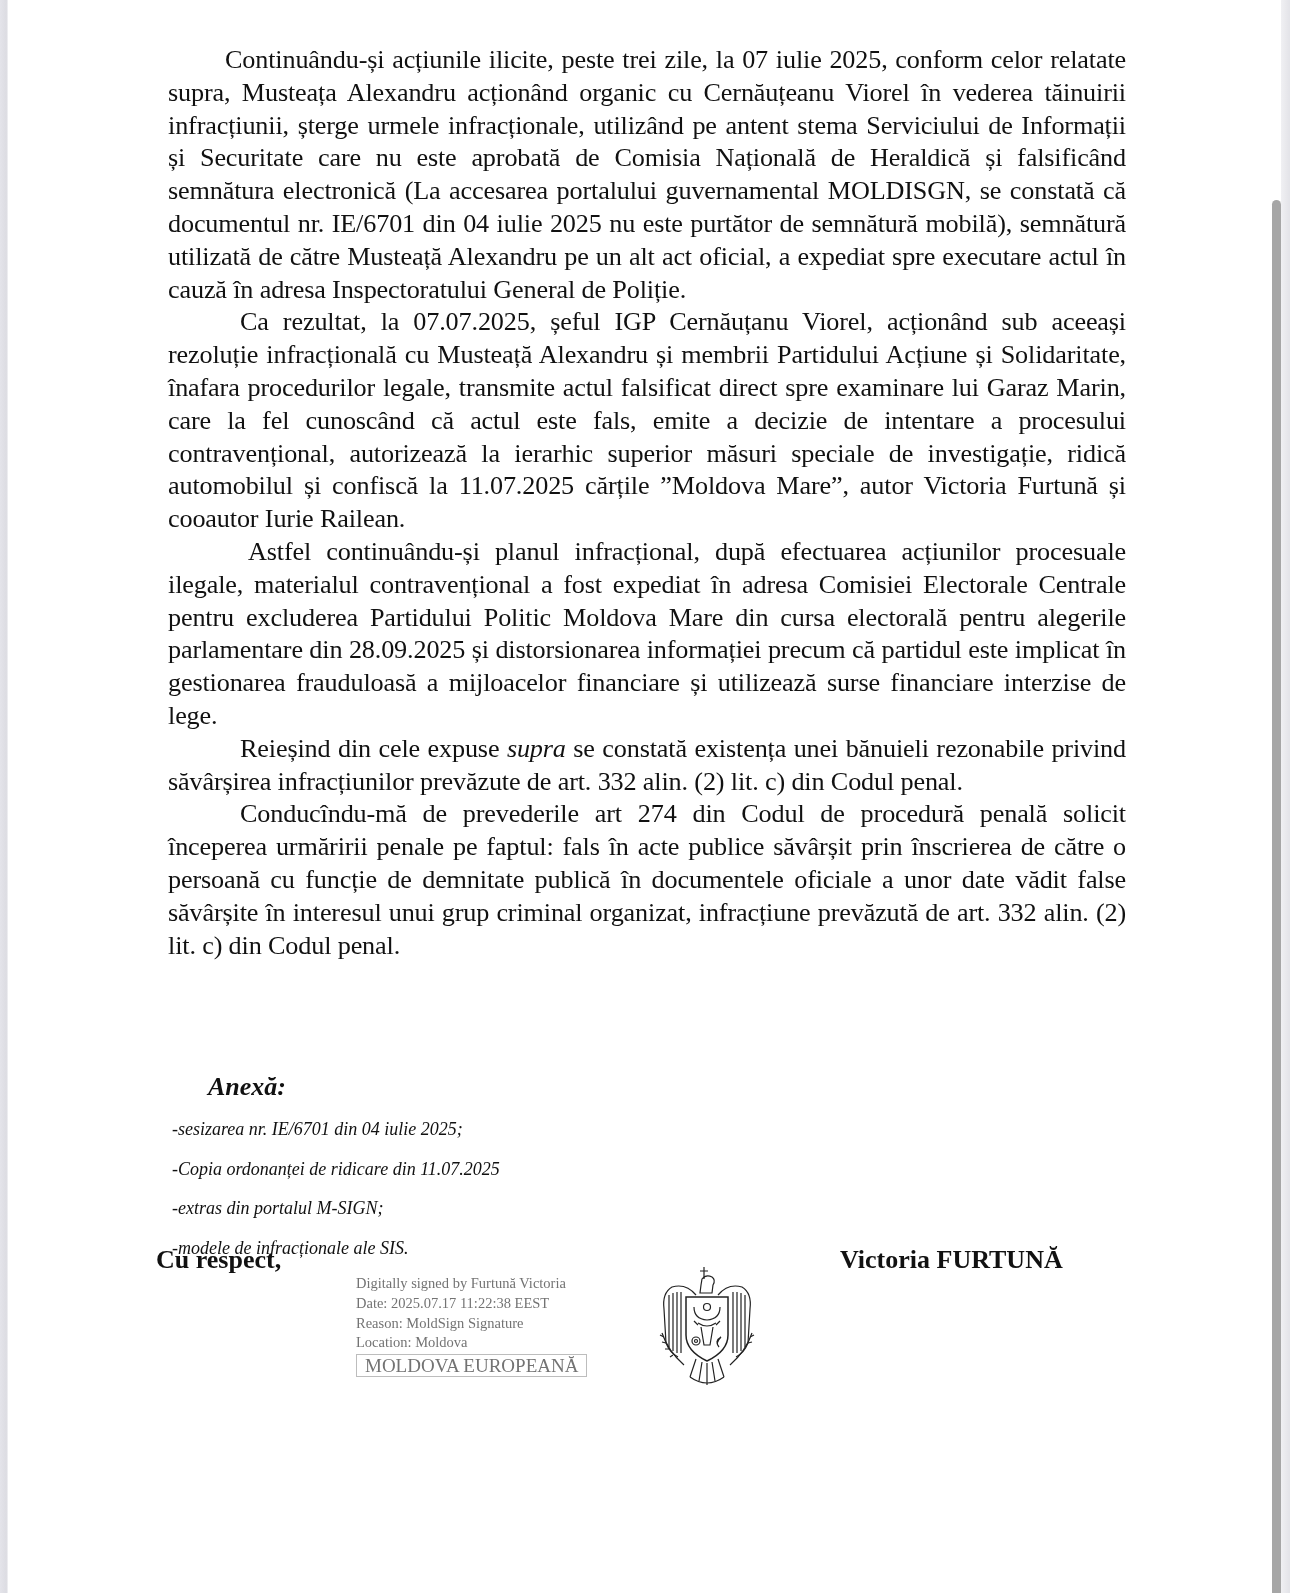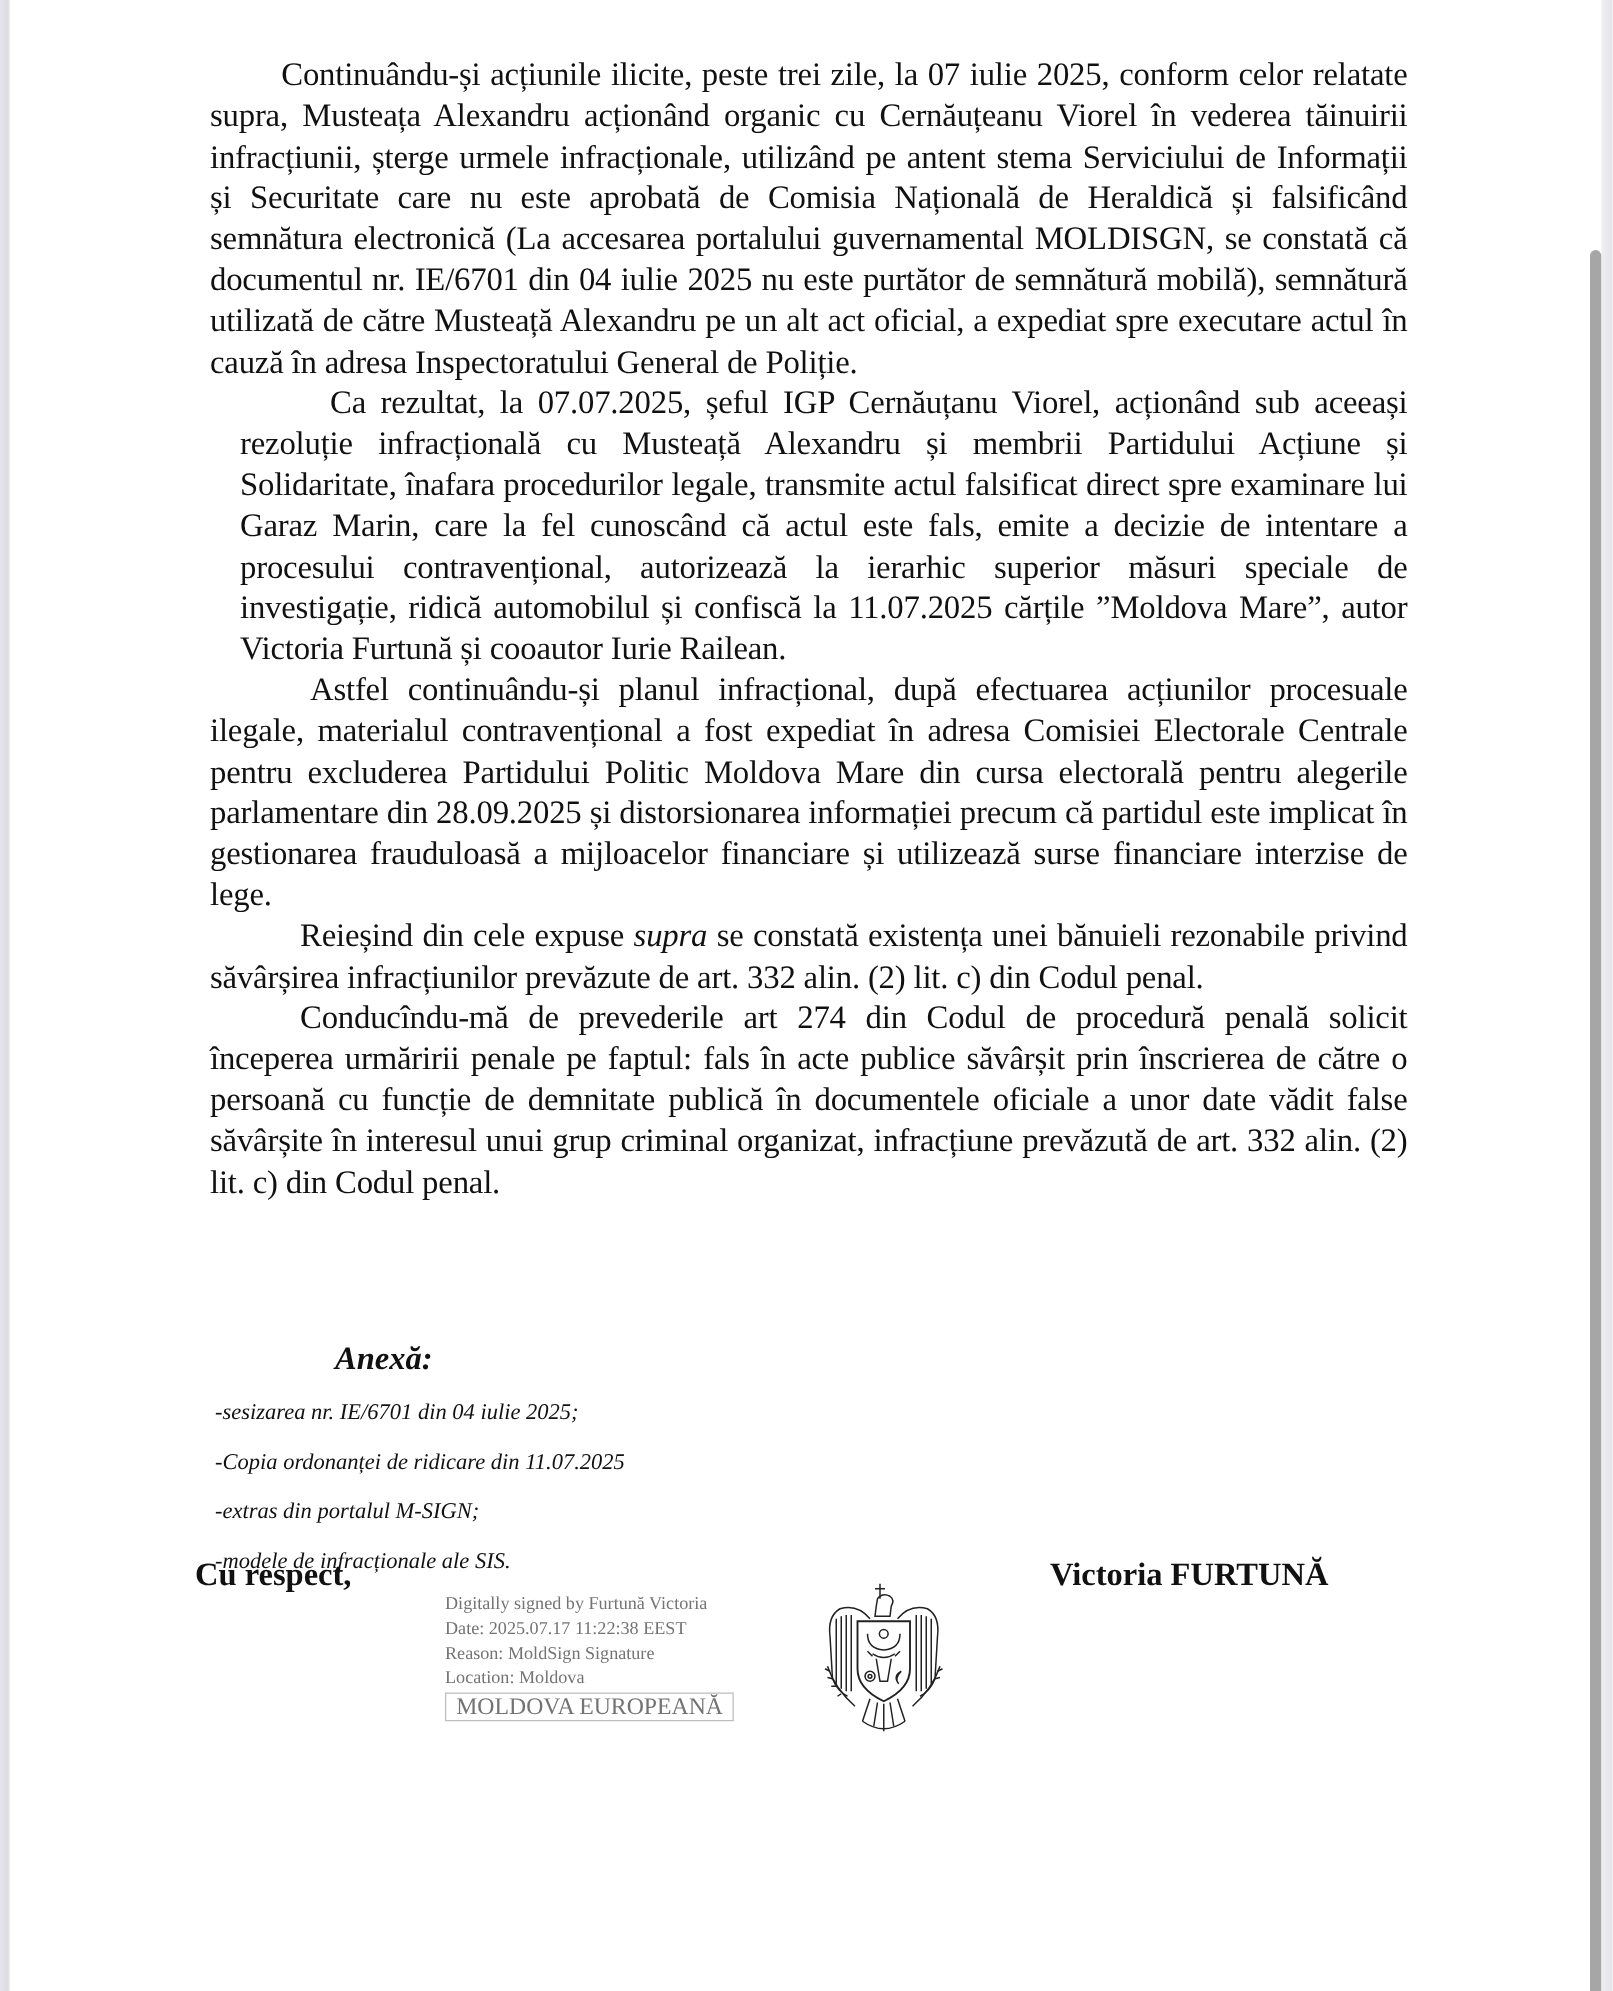--- a/index.html
+++ b/index.html
@@ -23,32 +23,32 @@
   }
   .page {
     position: absolute; left: 168px; top: 44px; width: 958px;
   }
   .para {
     margin: 0; font-size: 26.2px; line-height: 32.8px;
     text-align: justify; text-indent: 57px;
     letter-spacing: -0.15px;
   }
   .para.p1 { text-indent: 57px; }
-  .para.p2 { text-indent: 72px; margin-left: 24px; }
+  .para.p2 { text-indent: 72px; }
   .para.p3 { text-indent: 80px; }
   .para.p4 { text-indent: 72px; }
   .para.p5 { text-indent: 72px; }
   .para em { }
 
   .annex {
     position: absolute; left: 156px; top: 1072px; width: 600px;
   }
   .annex-title {
     font-weight: bold; font-style: italic; font-size: 26px;
-    margin-left: 112px; line-height: 30px;
+    margin-left: 52px; line-height: 30px;
   }
   .annex-item {
     font-style: italic; font-size: 18px; line-height: 23.5px; margin: 16px;
   }
 
   .closing {
     position: absolute; left: 156px; top: 1245px;
     font-weight: bold; font-size: 26px;
   }
   .signer {

